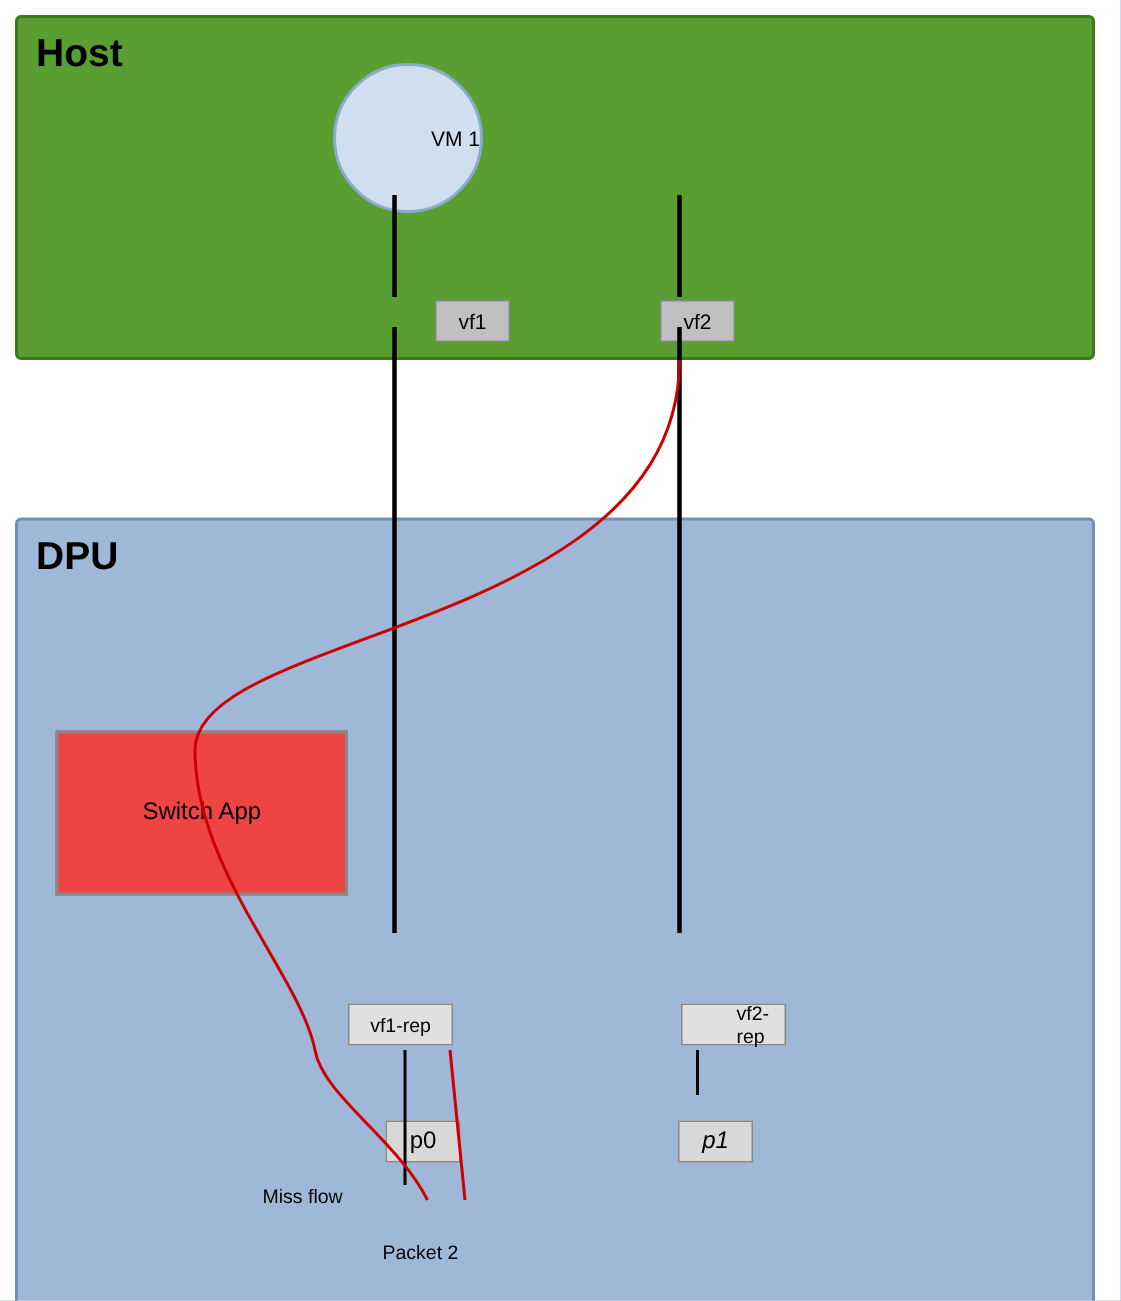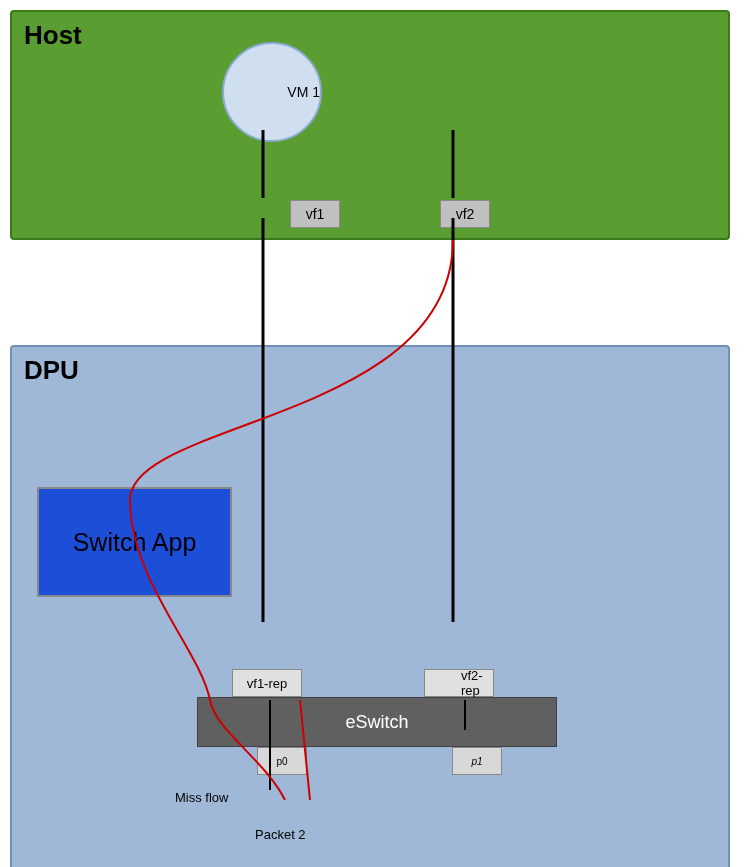--- a/index.html
+++ b/index.html
@@ -86,26 +86,26 @@
       color: #000;
     }
 
     
     .switch-app-box {
       position: absolute;
       top: 140px;
       left: 25px;
       width: 195px;
       height: 110px;
-      background: #1d4ed8;
+      background: #ef4444;
       border: 2px solid #888;
       display: flex;
       align-items: center;
       justify-content: center;
-      font-size: 25px;
+      font-size: 16px;
       color: #000;
     }
 
     
     .eswitch-bar {
       position: absolute;
       top: 350px;
       left: 185px;
       width: 360px;
       height: 50px;
@@ -125,33 +125,33 @@
       height: 28px;
       background: #e0e0e0;
       border: 1.5px solid #888;
       display: flex;
       align-items: center;
       justify-content: center;
       font-size: 13px;
       color: #000;
     }
     .vf1rep-box { top: 322px; left: 220px; justify-content: center; }
-    .vf2rep-box { top: 322px; left: 412px; padding-left: 36px; }
+    .vf2rep-box { top: 322px; left: 442px; padding-left: 36px; }
 
     
     .port-box {
       position: absolute;
       width: 50px;
       height: 28px;
       background: #d8d8d8;
       border: 1.5px solid #888;
       display: flex;
       align-items: center;
       justify-content: center;
-      font-size: 10px;
+      font-size: 16px;
       color: #000;
     }
     .p0-box { top: 400px; left: 245px; }
     .p1-box { top: 400px; left: 440px; font-style: italic; }
 
     
     .miss-flow-label {
       position: absolute;
       top: 790px;
       left: 175px;
@@ -197,23 +197,20 @@
   <span class="dpu-label">DPU</span>
   <div class="switch-app-box">
     <span>Switch App</span>
   </div>
   <div class="vfrep-box vf1rep-box">
     <span>vf1-rep</span>
   </div>
   <div class="vfrep-box vf2rep-box">
     <span>vf2-rep</span>
   </div>
-  <div class="eswitch-bar">
-    <span>eSwitch</span>
-  </div>
   <div class="port-box p0-box">
     <span>p0</span>
   </div>
   <div class="port-box p1-box">
     <span>p1</span>
   </div>
 </div>
 
 <div class="miss-flow-label">
   <span>Miss flow</span>

